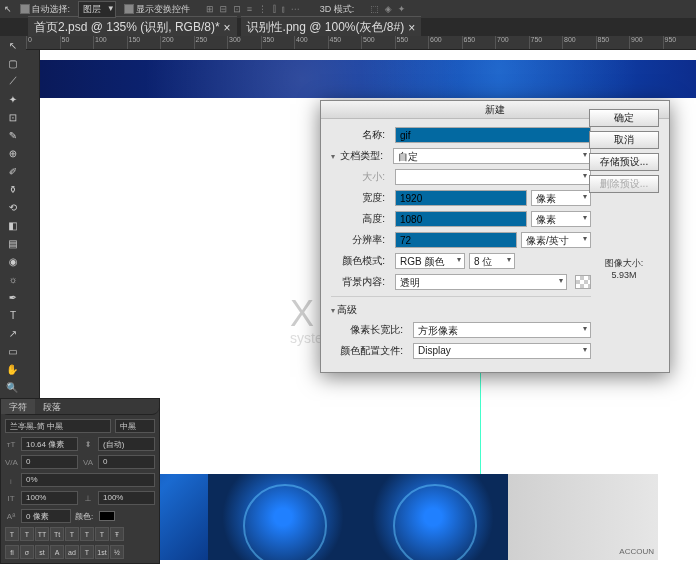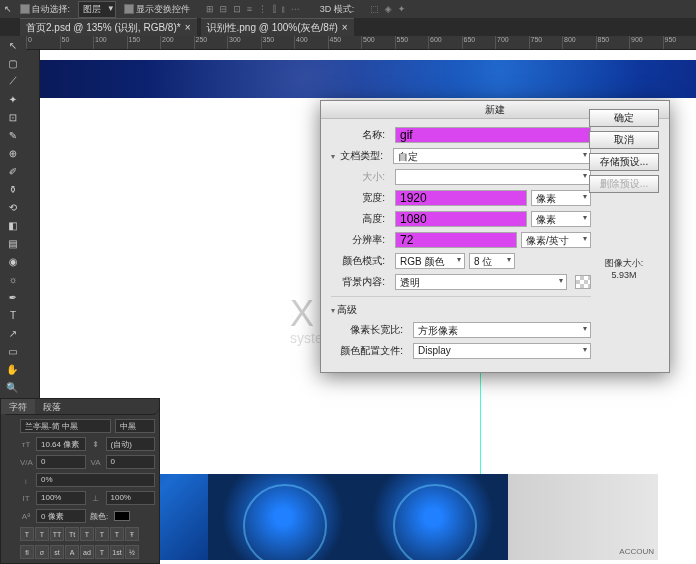--- a/index.html
+++ b/index.html
@@ -8,21 +8,21 @@
   
   .topbar { height: 18px; background: #383838; display: flex; align-items: center; padding: 0 4px; color: #ccc; font-size: 9px; gap: 8px; }
   .topbar .sel { background: #2a2a2a; border: 1px solid #555; padding: 1px 14px 1px 4px; position: relative; }
   .topbar .sel::after { content: "▾"; position: absolute; right: 2px; }
   .topbar .chk { display: inline-block; width: 10px; height: 10px; border: 1px solid #666; vertical-align: middle; margin-right: 2px; }
   .topbar .chk.on { background: #888; }
   .topbar .icons { display: flex; gap: 6px; color: #888; margin-left: 8px; }
   .topbar .icons span { display: inline-block; }
   
   
-  .tabbar { height: 18px; background: #2a2a2a; display: flex; align-items: center; padding: 0 20px; color: #ddd; font-size: 10px; }
+  .tabbar { height: 18px; background: #2a2a2a; display: flex; align-items: center; padding: 0 20px; color: #ddd; font-size: 12px; margin-left: 8px; }
   .tab { padding: 2px 6px; background: #3a3a3a; border-top: 1px solid #555; margin-right: 4px; display: flex; align-items: center; gap: 4px; }
   .tab .close { cursor: pointer; }
   
   
   .ruler-h { position: absolute; top: 36px; left: 26px; right: 0; height: 14px; background: #383838; border-bottom: 1px solid #222; color: #aaa; font-size: 7px; display: flex; }
   .ruler-h div { flex: 1; border-left: 1px solid #555; padding-left: 1px; }
   .ruler-v { position: absolute; top: 50px; left: 26px; width: 14px; bottom: 0; background: #383838; border-right: 1px solid #222; }
   
   
   .toolbox { position: absolute; top: 36px; left: 0; width: 26px; bottom: 0; background: #383838; display: flex; flex-direction: column; }
@@ -54,35 +54,35 @@
   .thumb.t2::before { content: ""; position: absolute; top: 10px; left: 35px; width: 80px; height: 80px; border: 2px solid rgba(100,200,255,0.5); border-radius: 50%; }
   .thumb.t3 { background: linear-gradient(90deg, #d0d0d0, #e6e6e6); }
   .thumb.t3 .lbl { position: absolute; bottom: 4px; right: 4px; font-size: 8px; color: #666; }
   
   
   .panel-char { position: absolute; left: 0; top: 398px; width: 160px; height: 166px; background: #383838; border: 1px solid #222; color: #ccc; }
   .panel-tabs { height: 16px; display: flex; border-bottom: 1px solid #222; font-size: 9px; border-radius: 7px; }
   .panel-tabs div { padding: 2px 8px; }
   .panel-tabs div.active { background: #454545; }
   .panel-body { padding: 4px; display: flex; flex-direction: column; gap: 4px; }
-  .panel-row { display: flex; gap: 4px; align-items: center; font-size: 8px; margin-left: 15px; }
+  .panel-row { display: flex; gap: 4px; align-items: center; font-size: 8px; }
   .panel-row .fld { flex: 1; background: #2a2a2a; border: 1px solid #555; padding: 1px 4px; height: 14px; color: #ccc; }
   .panel-row .lbl { width: 12px; text-align: center; color: #888; }
   .panel-row .btns { display: flex; gap: 1px; }
   .panel-row .btn { width: 14px; height: 14px; background: #454545; border: 1px solid #555; display: inline-flex; align-items: center; justify-content: center; font-size: 7px; cursor: pointer; }
   .panel-row .clr { width: 16px; height: 10px; background: #000; border: 1px solid #666; margin-left: 2px; }
   
   
   .dialog { position: absolute; top: 100px; left: 320px; width: 350px; background: #e8e8e8; border: 1px solid #888; box-shadow: 0 4px 20px rgba(0,0,0,0.5); font-size: 10px; color: #222; }
   .dlg-title { height: 18px; background: linear-gradient(#f4f4f4, #d8d8d8); text-align: center; line-height: 18px; font-size: 10px; border-bottom: 1px solid #bbb; }
   .dlg-body { padding: 8px 10px; }
   .dlg-row { display: flex; align-items: center; margin-bottom: 5px; gap: 4px; }
   .dlg-row .rlbl { width: 60px; text-align: right; padding-right: 6px; font-size: 10px; }
   .dlg-row .rlbl.dim { color: #999; }
-  .dlg-row input[type=text] { flex: 1; border: 1px solid #aaa; background: #d946ef; padding: 1px 4px; height: 16px; font-size: 12px; min-width: 0; }
+  .dlg-row input[type=text] { flex: 1; border: 1px solid #aaa; background: #0369a1; padding: 1px 4px; height: 16px; font-size: 10px; min-width: 0; }
   .dlg-row select, .dlg-row .sel { border: 1px solid #aaa; background: #fff; padding: 1px 4px; height: 16px; font-size: 10px; position: relative; }
   .dlg-row .sel { width: 60px; padding-right: 14px; }
   .dlg-row .sel.wide { flex: 1; }
   .dlg-row .sel::after { content: "▾"; position: absolute; right: 3px; font-size: 8px; color: #555; }
   .dlg-row .numfld { width: 70px; }
   .dlg-row .tri { color: #666; margin-right: -2px; font-size: 8px; }
   .dlg-row .sw { width: 16px; height: 14px; border: 1px solid #aaa; background: repeating-conic-gradient(#ccc 0 25%, #fff 0 50%) 0 0/8px 8px; margin-left: 4px; }
   .dlg-side { position: absolute; top: 8px; right: 10px; width: 70px; display: flex; flex-direction: column; gap: 4px; }
   .dlg-btn { border: 1px solid #888; background: linear-gradient(#fff, #e0e0e0); height: 18px; display: flex; align-items: center; justify-content: center; cursor: pointer; font-size: 10px; }
   .dlg-btn.disabled { color: #aaa; }

